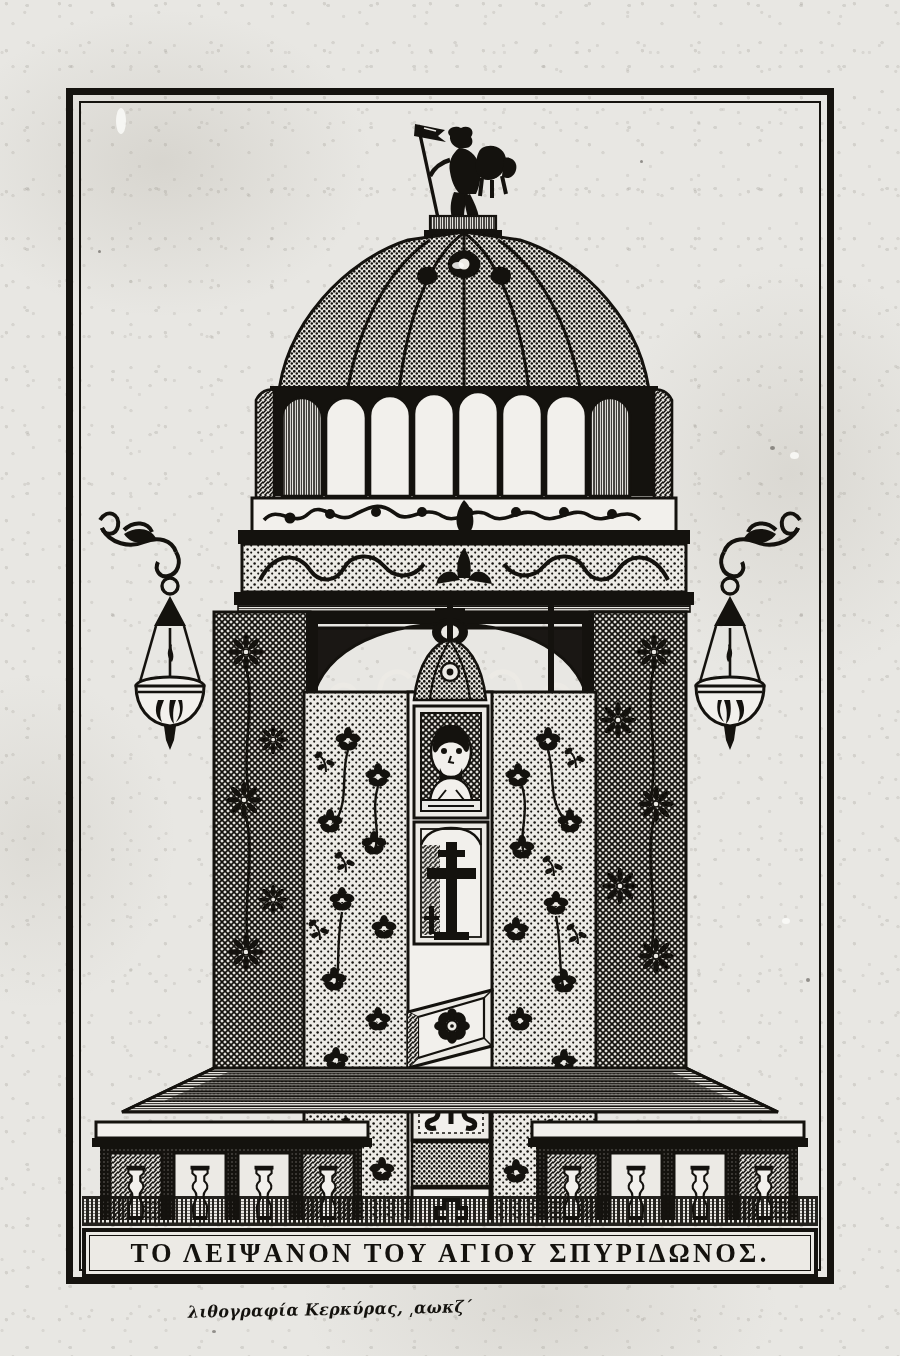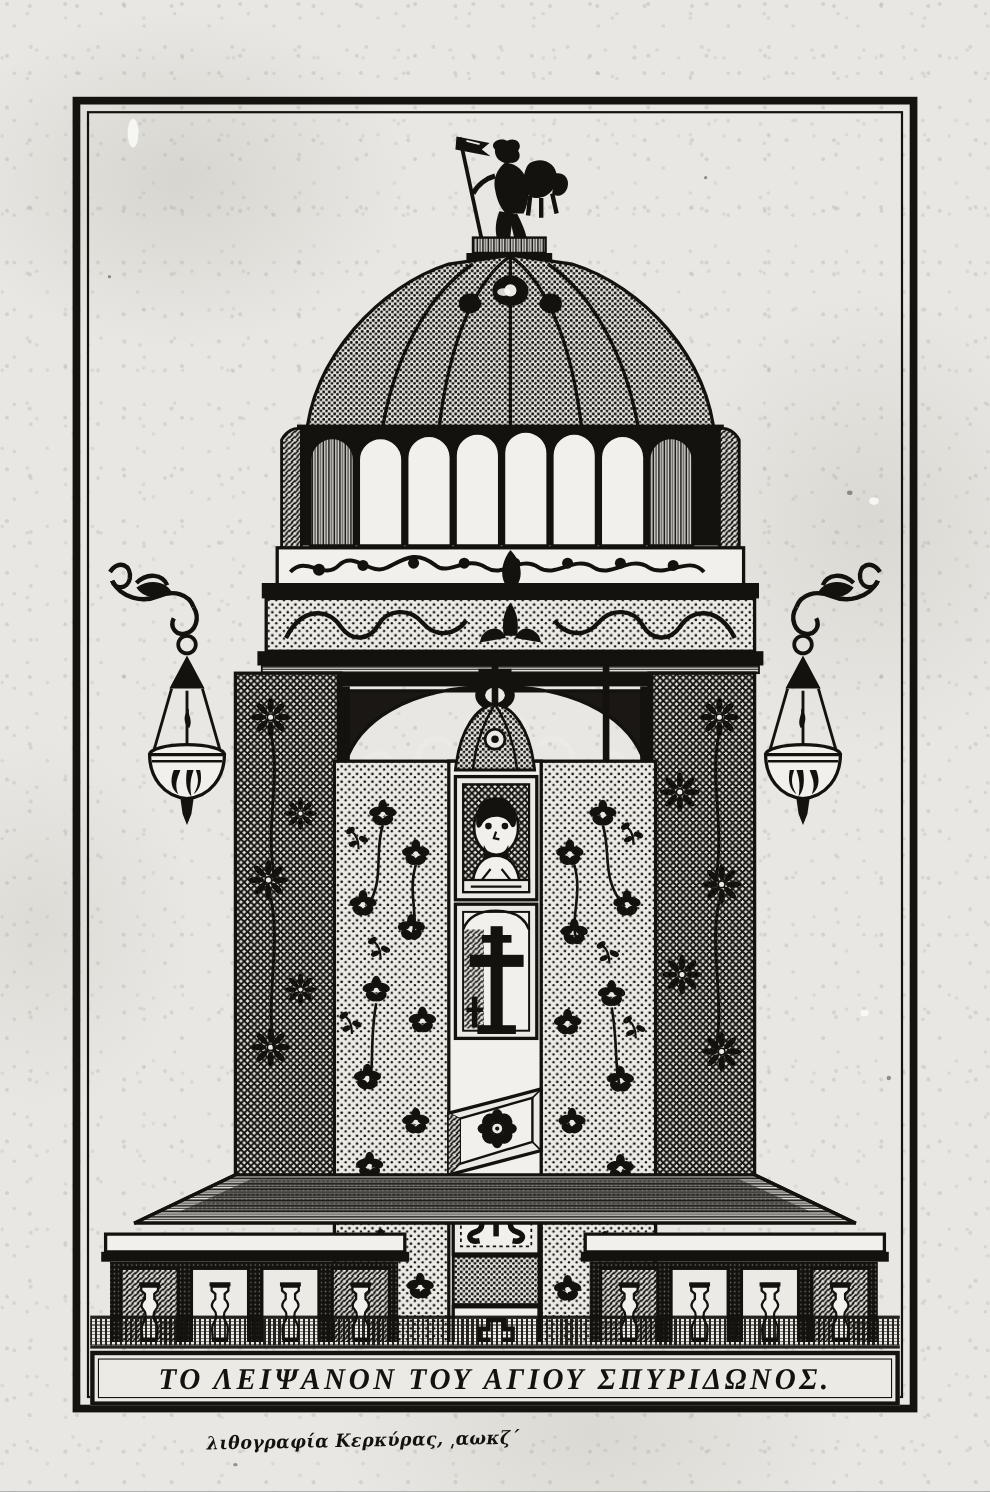--- a/index.html
+++ b/index.html
@@ -47,21 +47,21 @@
   #engraving{position:absolute;left:78px;top:100px;width:744px;height:1120px;}
   svg{display:block;}
 
   
   #caption-plate{
     position:absolute;left:82px;top:1228px;width:736px;height:50px;
     border:4px solid #15130f;box-sizing:border-box;background:#eceae5;
   }
   #caption-plate-inner{
     position:absolute;inset:3px;border:1.5px solid #15130f;box-sizing:border-box;
-    display:flex;align-items:center;justify-content:center;font-style:italic;
+    display:flex;align-items:center;justify-content:center;
   }
   #caption-text{
     font-family:"Liberation Serif",serif;font-size:26.5px;font-weight:700;
     letter-spacing:3.2px;color:#14120e;white-space:nowrap;
     transform:scaleY(1.04);
   }
 
   
   #hatch-band{
     position:absolute;left:82px;top:1196px;width:736px;height:30px;

